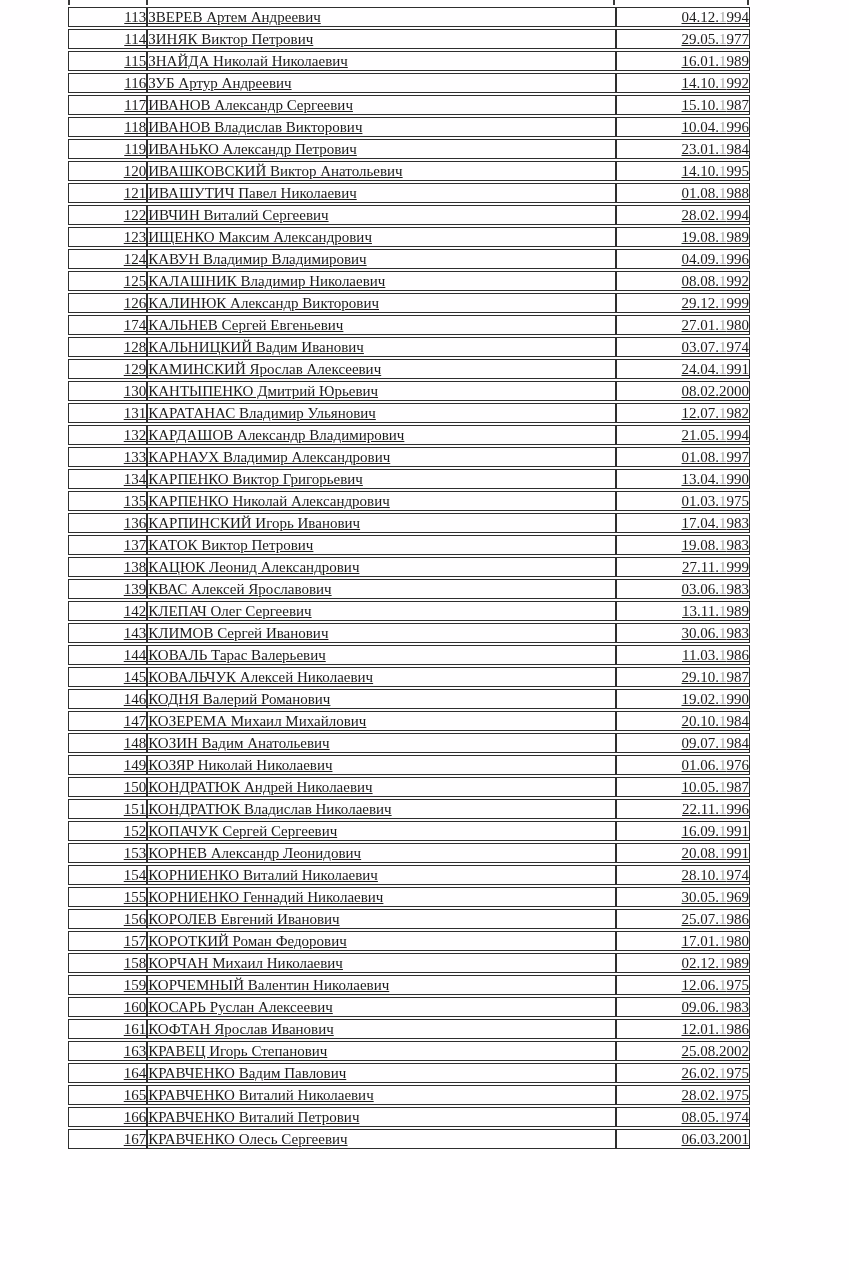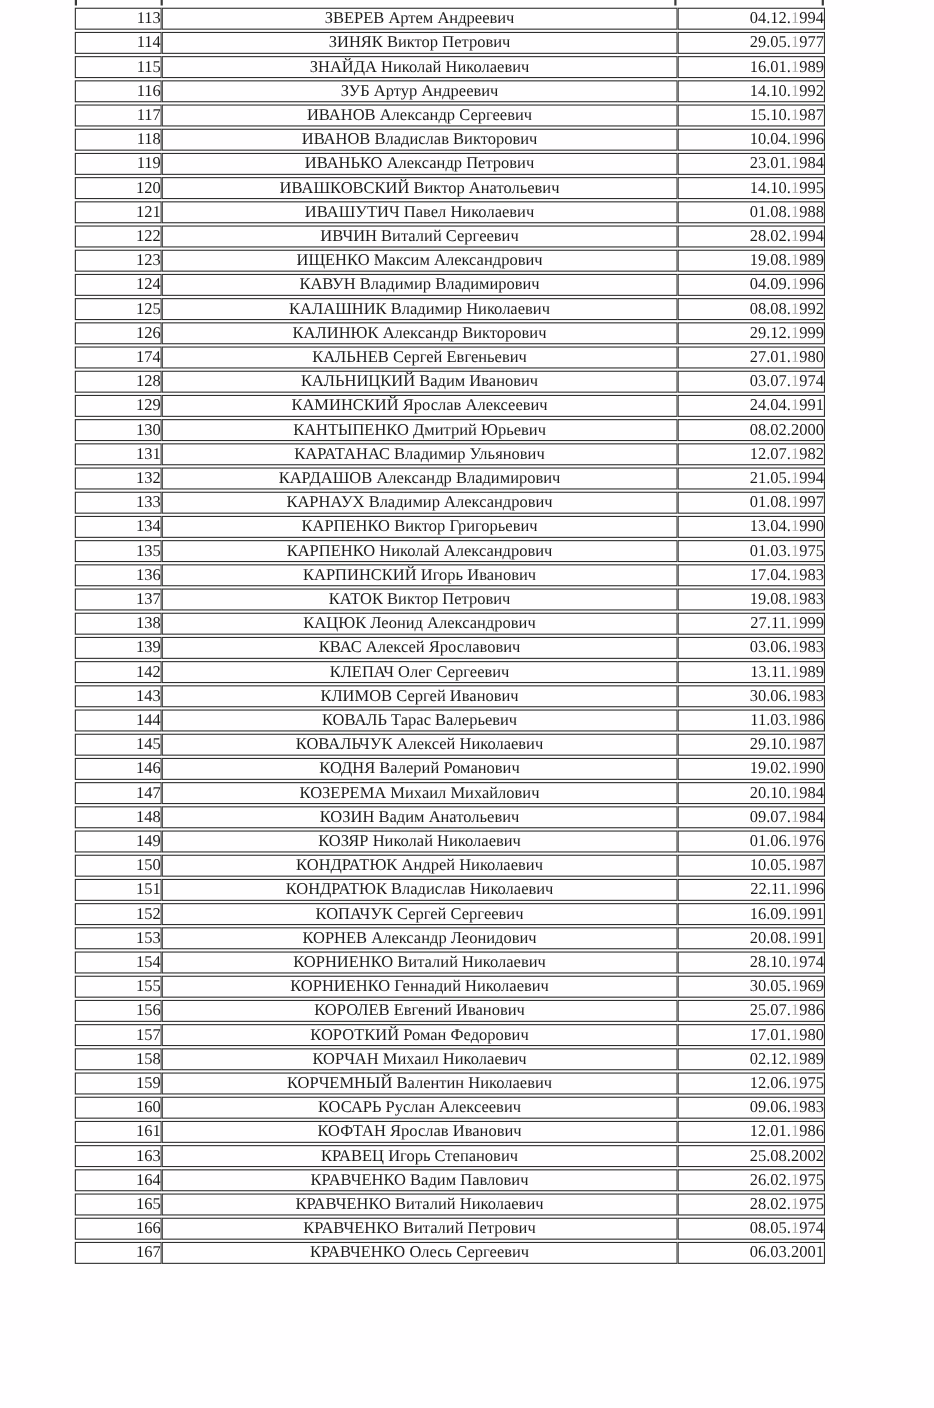--- a/index.html
+++ b/index.html
@@ -14,20 +14,21 @@
     background: #fffeff;
     overflow: hidden;
     font-family: "Liberation Serif", "DejaVu Serif", serif;
     color: #1c1c1c;
   }
   .table-wrap {
     position: absolute;
     left: 68px;
     top: 0;
     width: 682px;
+    text-decoration: underline;
   }
   
   .top-sliver {
     position: relative;
     height: 5px;
   }
   .top-sliver .vstub {
     position: absolute;
     top: 0;
     width: 2px;
@@ -53,21 +54,21 @@
     padding: 0;
     white-space: nowrap;
     overflow: hidden;
     background: #fffeff;
   }
   td.col-num {
     text-align: right;
     padding-right: 15px;
   }
   td.col-name {
-    text-align: center;
+    text-align: left;
     padding-left: 12px;
   }
   td.col-date {
     text-align: right;
   }
   
   .faded-one {
     color: #a9a9a9;
   }
 </style>

